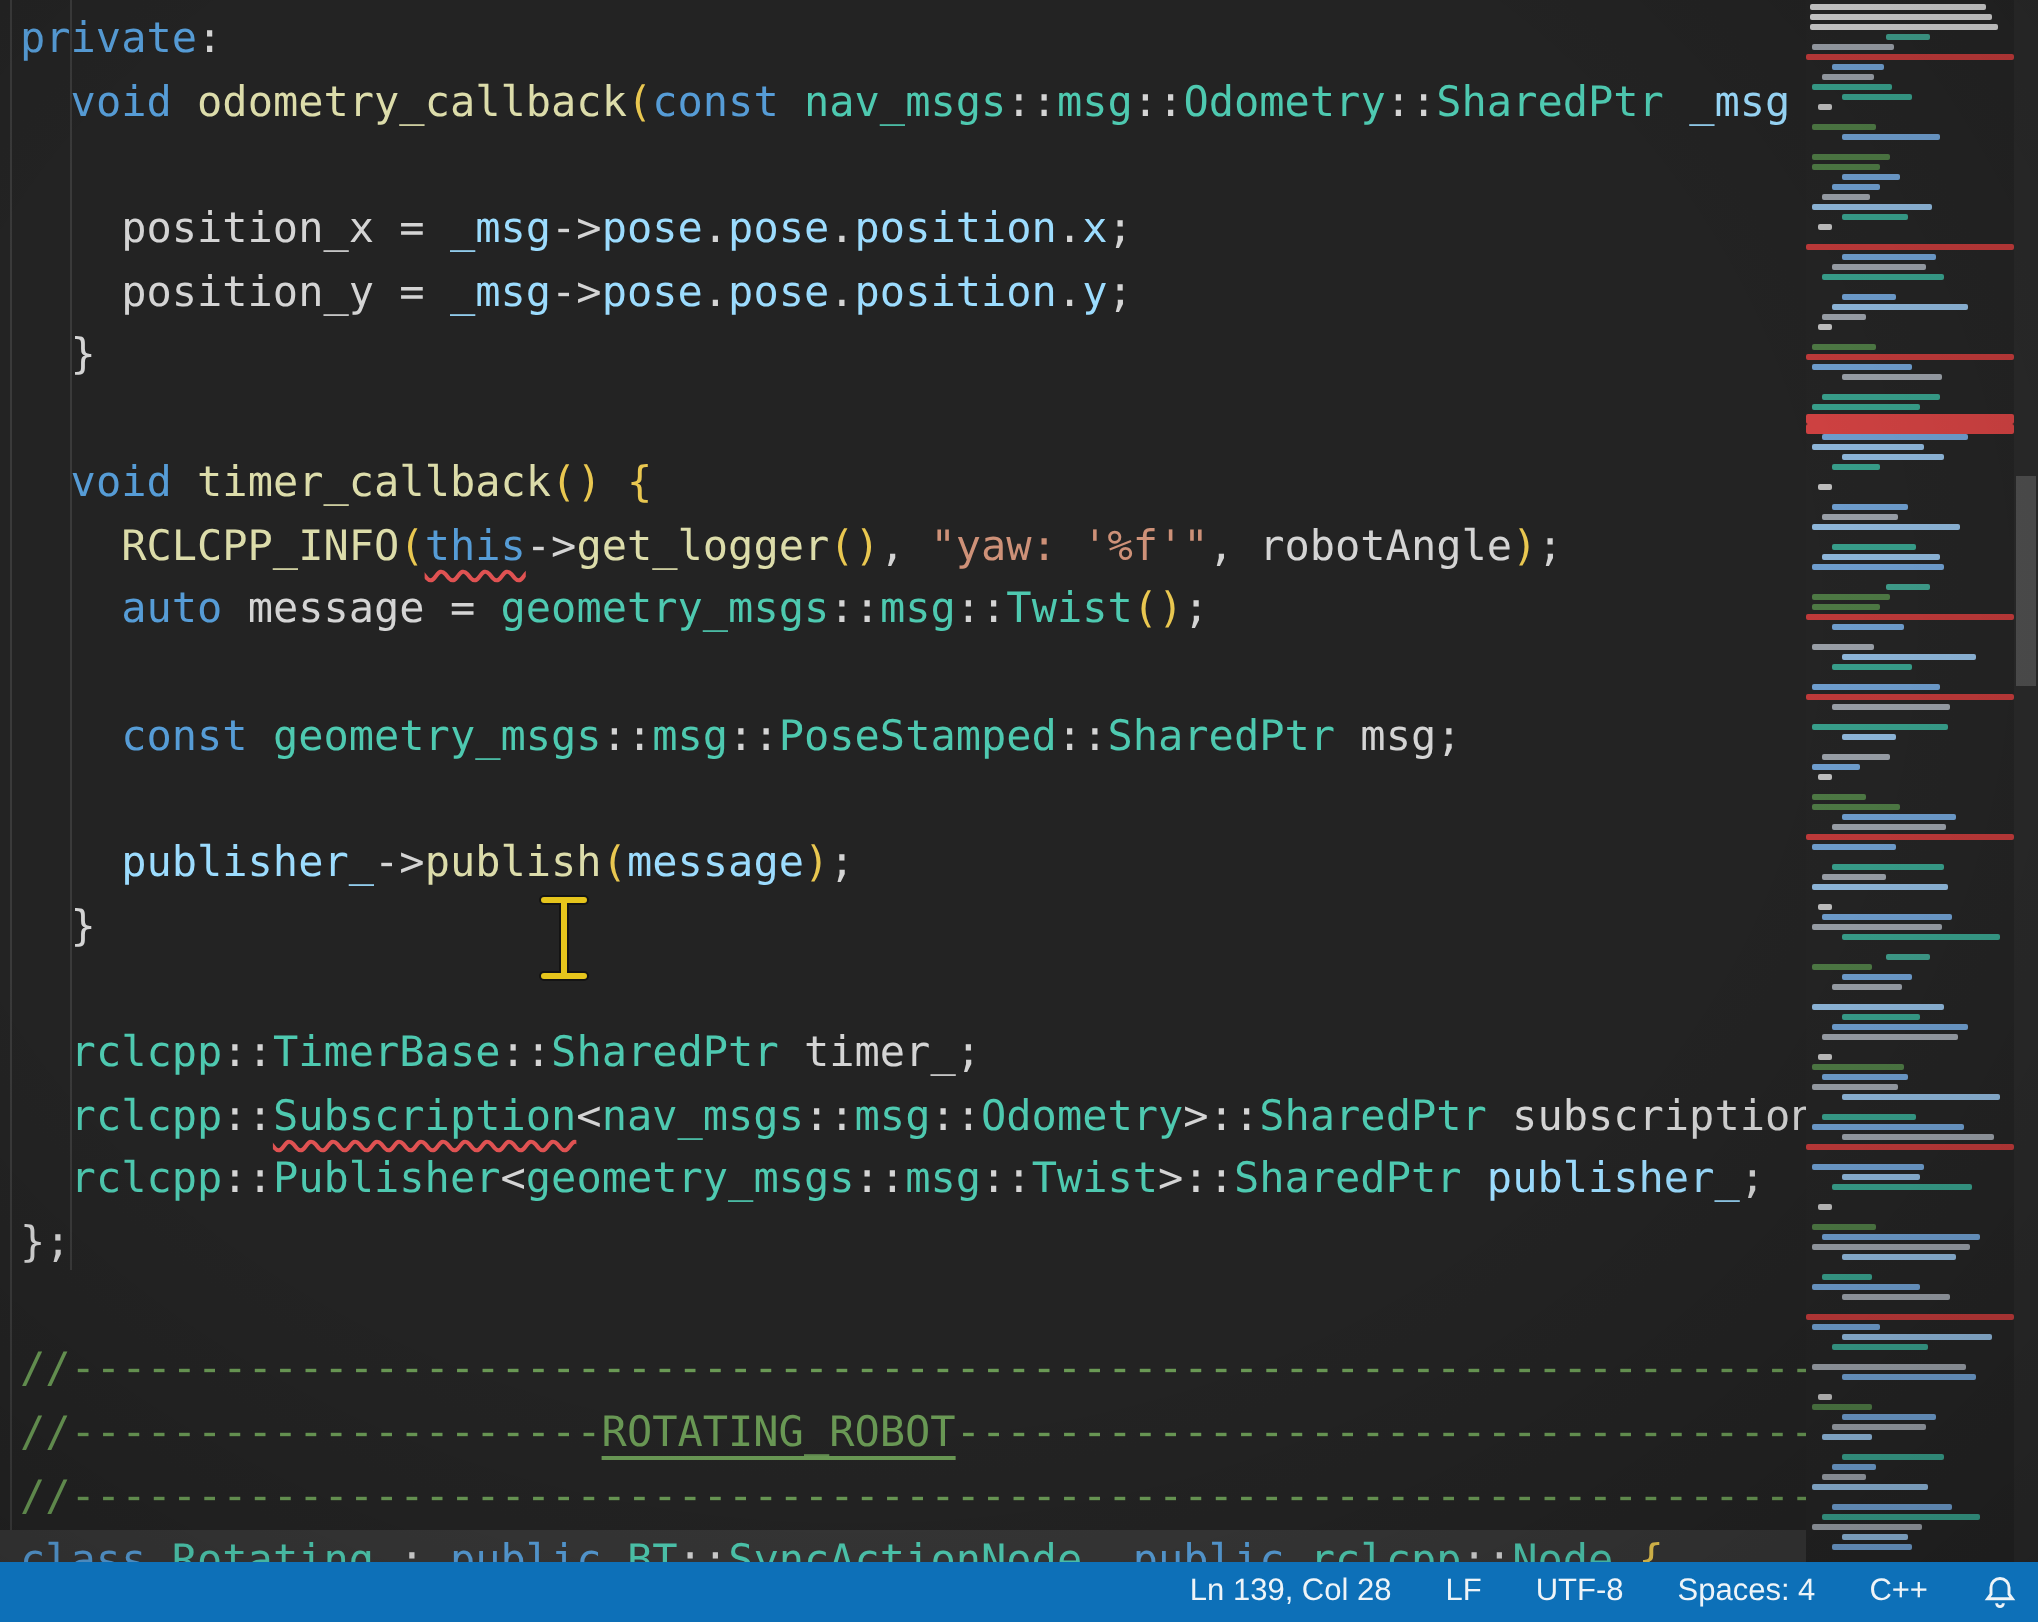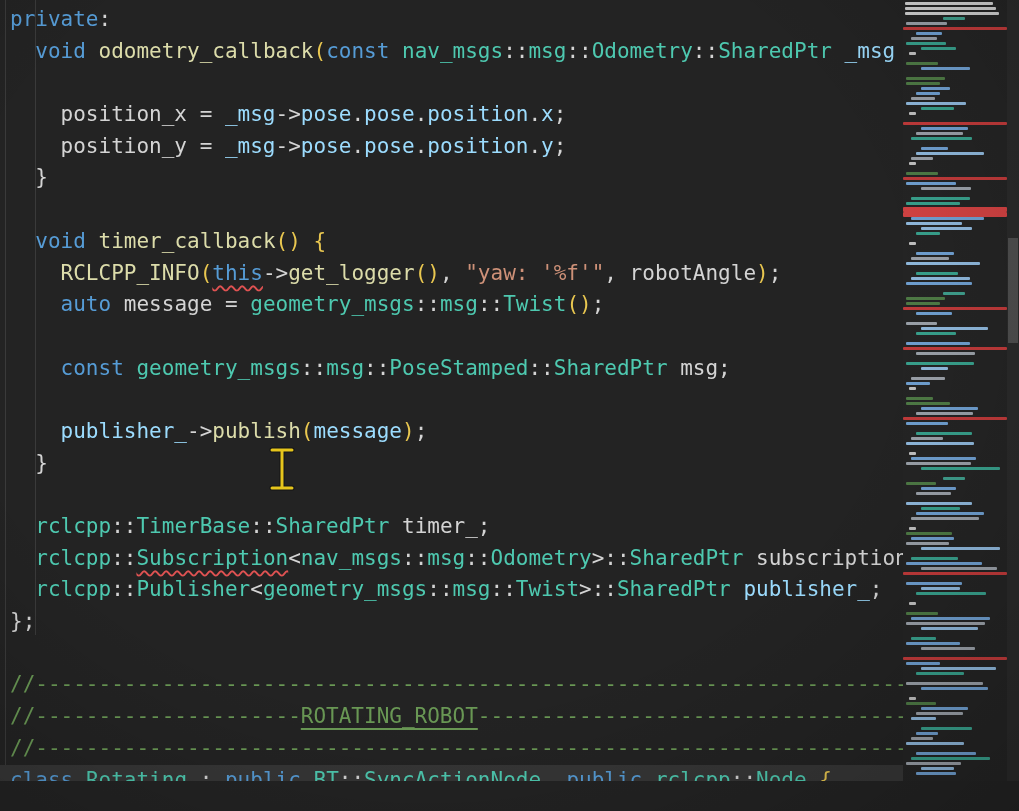--- a/index.html
+++ b/index.html
@@ -182,14 +182,27 @@
     <g stroke="#141414" stroke-width="5" fill="none" stroke-linecap="round">
       <path d="M8 6 H28 M18 6 V44 M8 44 H28"></path>
     </g>
     <g stroke="#e6c51c" stroke-width="3" fill="none" stroke-linecap="round">
       <path d="M8 6 H28 M18 6 V44 M8 44 H28"></path>
     </g>
   </svg>
 
   <div class="vignette"></div>
 
+  <div class="status-bar">
+    <span class="status-item">Ln 139, Col 28</span>
+    <span class="status-item">LF</span>
+    <span class="status-item">UTF-8</span>
+    <span class="status-item">Spaces: 4</span>
+    <span class="status-item">C++</span>
+    <span class="bell">
+      <svg width="18" height="18" viewBox="0 0 16 16" fill="none" stroke="#eef4f8" stroke-width="1.3">
+        <path d="M8 2 a4 4 0 0 1 4 4 v3 l1.5 2 H2.5 L4 9 V6 a4 4 0 0 1 4-4 Z"></path>
+        <path d="M6.5 13 a1.5 1.5 0 0 0 3 0"></path>
+      </svg>
+    </span>
+  </div>
 
 </div>
 
 </body></html>

